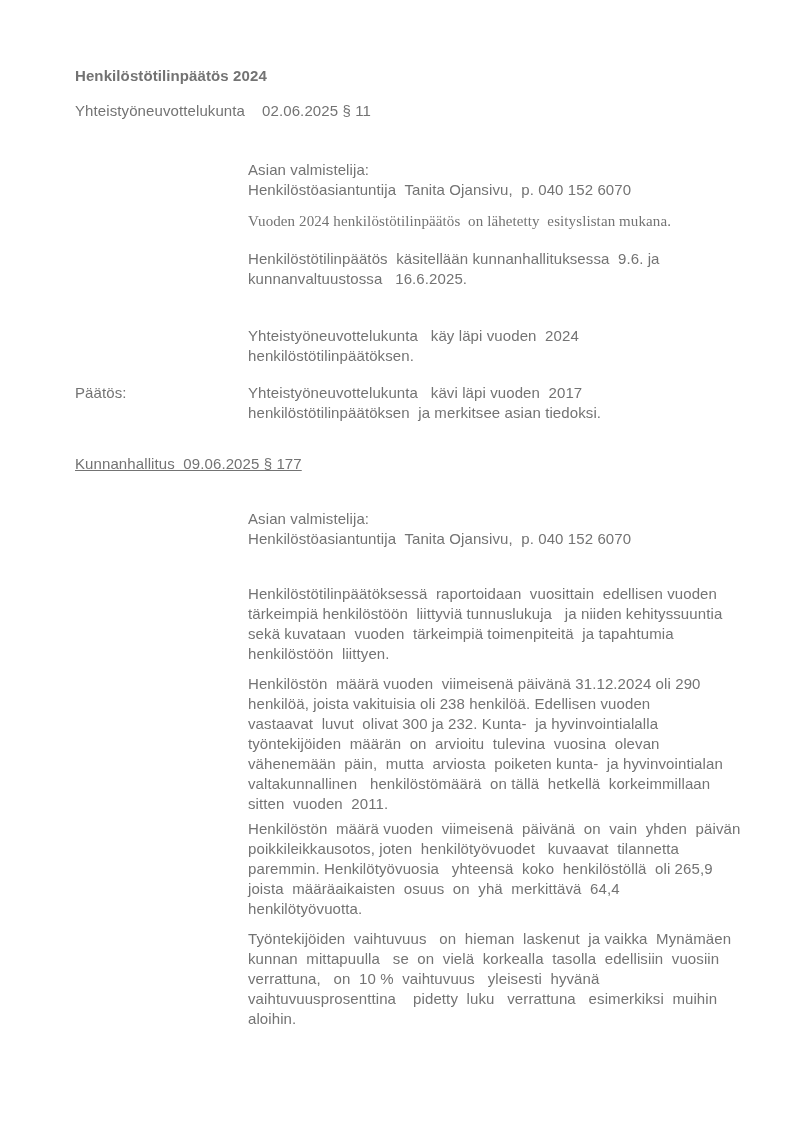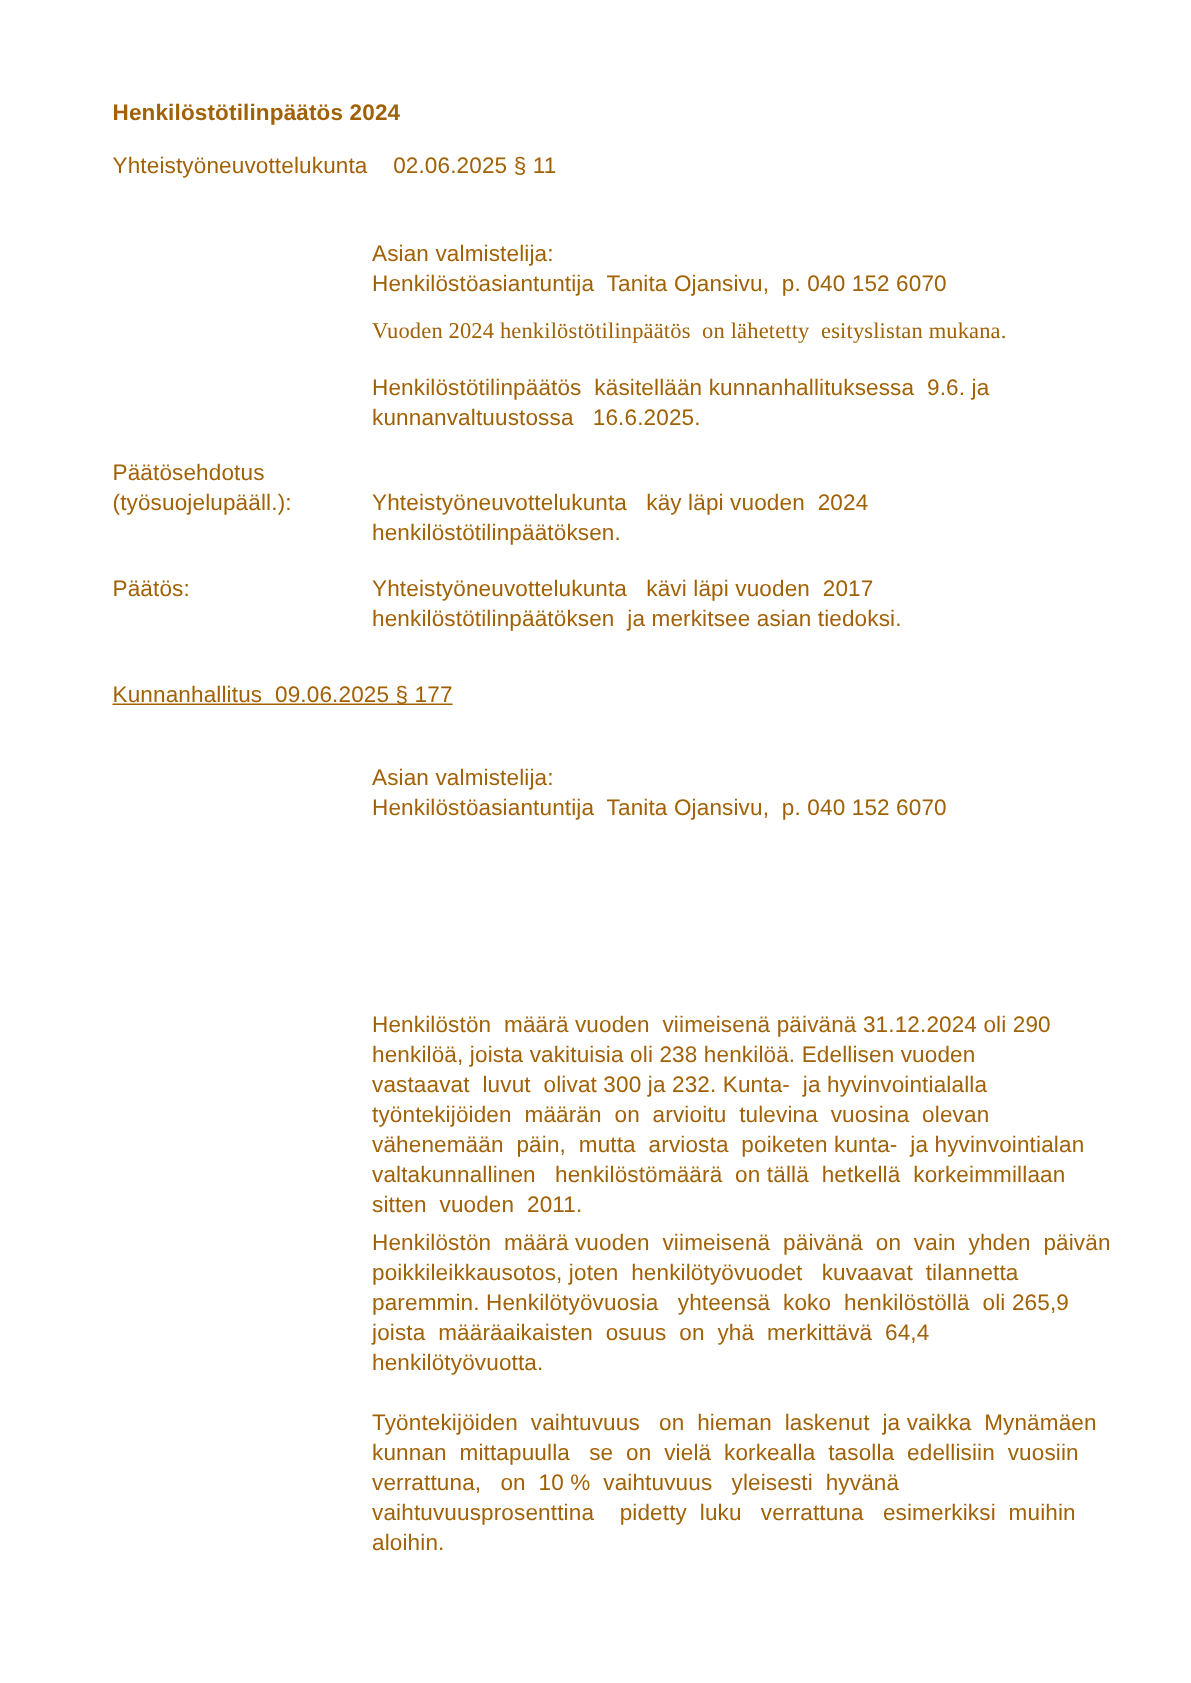--- a/index.html
+++ b/index.html
@@ -7,21 +7,21 @@
     padding: 0;
     background: #ffffff;
   }
   .page {
     position: relative;
     width: 794px;
     height: 1122px;
     background: #ffffff;
     overflow: hidden;
     font-family: "Liberation Sans", "DejaVu Sans", sans-serif;
-    color: #a16207;
+    color: #737373;
   }
   .t {
     position: absolute;
     font-size: 15px;
     line-height: 20px;
     white-space: pre;
     letter-spacing: 0.1px;
   }
   .t.bold {
     font-weight: bold;
@@ -37,48 +37,50 @@
   <div class="t" style="left:75px; top:101px;text-align:right;">Yhteistyöneuvottelukunta    02.06.2025 § 11</div>
 
   <div class="t" style="left:248px; top:160px;">Asian valmistelija:</div>
   <div class="t" style="left:248px; top:180px;">Henkilöstöasiantuntija  Tanita Ojansivu,  p. 040 152 6070</div>
 
   <div class="t" style="left:248px; top:211px;font-family:Liberation Serif, serif;">Vuoden 2024 henkilöstötilinpäätös  on lähetetty  esityslistan mukana.</div>
 
   <div class="t" style="left:248px; top:249px;">Henkilöstötilinpäätös  käsitellään kunnanhallituksessa  9.6. ja
 kunnanvaltuustossa   16.6.2025.</div>
 
-  <div class="t" style="left:75px; top:306px;">Päätösehdotus
-(työsuojelupääll.):</div>
   <div class="t" style="left:248px; top:326px;">Yhteistyöneuvottelukunta   käy läpi vuoden  2024
 henkilöstötilinpäätöksen.</div>
 
   <div class="t" style="left:75px; top:383px;">Päätös:</div>
   <div class="t" style="left:248px; top:383px;">Yhteistyöneuvottelukunta   kävi läpi vuoden  2017
 henkilöstötilinpäätöksen  ja merkitsee asian tiedoksi.</div>
 
   <div class="t" style="left:75px; top:454px;text-decoration:underline;">Kunnanhallitus  09.06.2025 § 177</div>
 
   <div class="t" style="left:248px; top:509px;">Asian valmistelija:</div>
   <div class="t" style="left:248px; top:529px;">Henkilöstöasiantuntija  Tanita Ojansivu,  p. 040 152 6070</div>
 
+  <div class="t" style="left:248px; top:584px;">Henkilöstötilinpäätöksessä  raportoidaan  vuosittain  edellisen vuoden
+tärkeimpiä henkilöstöön  liittyviä tunnuslukuja   ja niiden kehityssuuntia
+sekä kuvataan  vuoden  tärkeimpiä toimenpiteitä  ja tapahtumia
+henkilöstöön  liittyen.</div>
 
   <div class="t" style="left:248px; top:674px;">Henkilöstön  määrä vuoden  viimeisenä päivänä 31.12.2024 oli 290
 henkilöä, joista vakituisia oli 238 henkilöä. Edellisen vuoden
 vastaavat  luvut  olivat 300 ja 232. Kunta-  ja hyvinvointialalla
 työntekijöiden  määrän  on  arvioitu  tulevina  vuosina  olevan
 vähenemään  päin,  mutta  arviosta  poiketen kunta-  ja hyvinvointialan
 valtakunnallinen   henkilöstömäärä  on tällä  hetkellä  korkeimmillaan
 sitten  vuoden  2011.</div>
 
   <div class="t" style="left:248px; top:819px;">Henkilöstön  määrä vuoden  viimeisenä  päivänä  on  vain  yhden  päivän
 poikkileikkausotos, joten  henkilötyövuodet   kuvaavat  tilannetta
 paremmin. Henkilötyövuosia   yhteensä  koko  henkilöstöllä  oli 265,9
 joista  määräaikaisten  osuus  on  yhä  merkittävä  64,4
 henkilötyövuotta.</div>
 
-  <div class="t" style="left:248px; top:929px;margin-top:10px;">Työntekijöiden  vaihtuvuus   on  hieman  laskenut  ja vaikka  Mynämäen
+  <div class="t" style="left:248px; top:929px;">Työntekijöiden  vaihtuvuus   on  hieman  laskenut  ja vaikka  Mynämäen
 kunnan  mittapuulla   se  on  vielä  korkealla  tasolla  edellisiin  vuosiin
 verrattuna,   on  10 %  vaihtuvuus   yleisesti  hyvänä
 vaihtuvuusprosenttina    pidetty  luku   verrattuna   esimerkiksi  muihin
 aloihin.</div>
 
 </div>
 
 </body></html>

